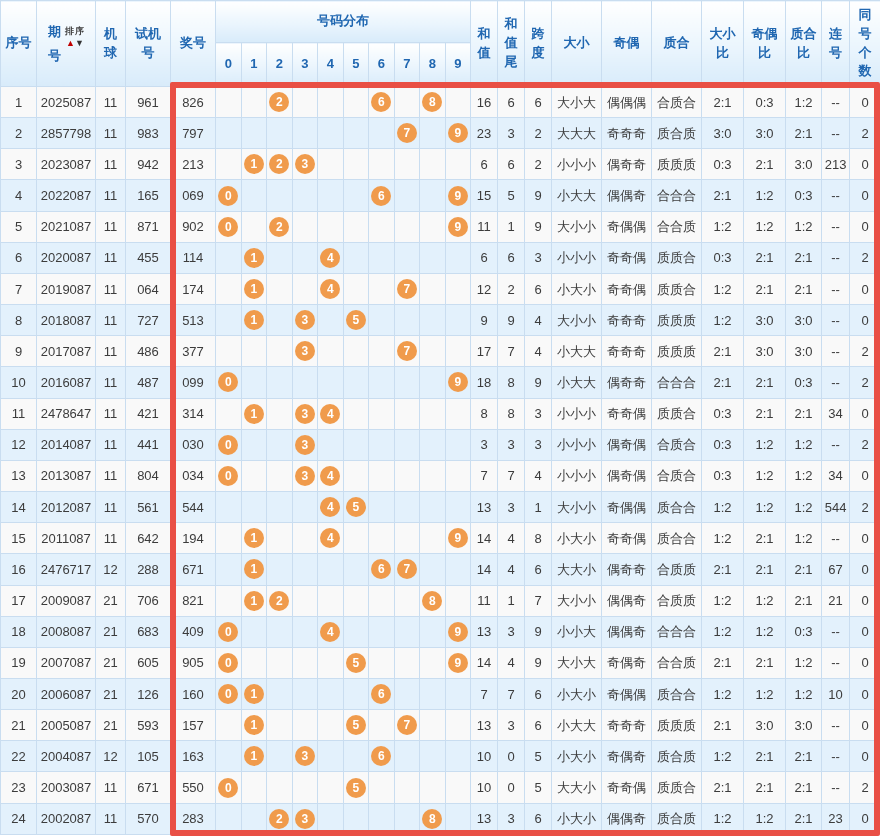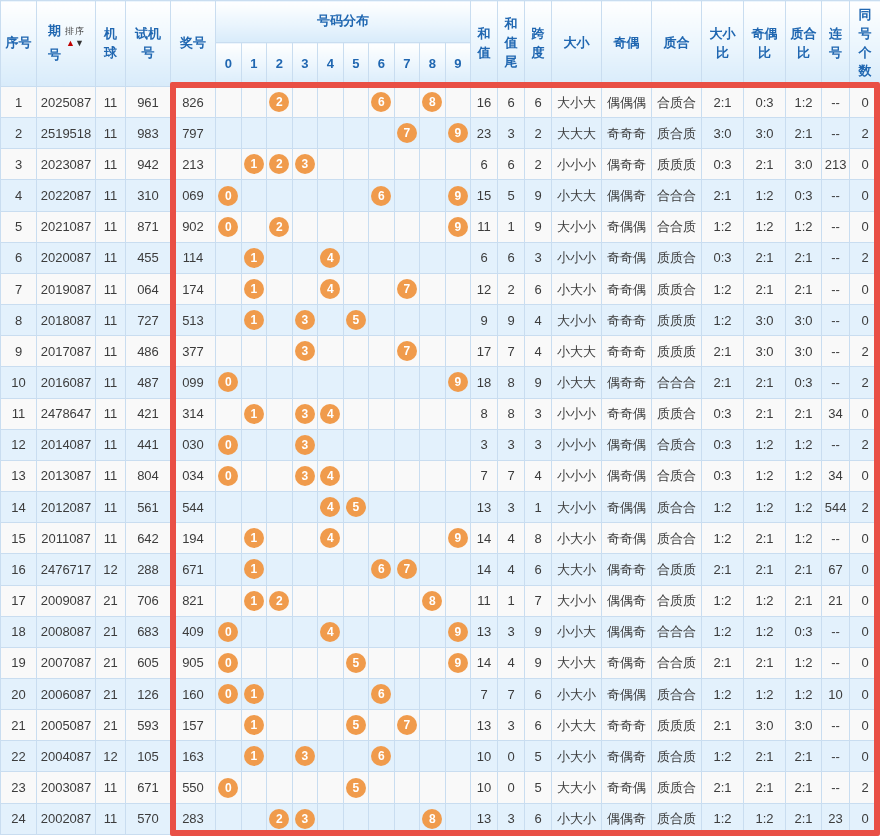--- a/index.html
+++ b/index.html
@@ -17,23 +17,23 @@
   tbody td { font-size:13px; color:#3c3c3c; height:31.17px; line-height:1; }
   tbody tr.odd td { background:#f9f9f9; }
   tbody tr.even td { background:#e3f1fc; }
   tbody td.digit { background:#fcf8e1; }
   .ball {
     display:inline-block; width:20px; height:20px; border-radius:50%;
     background:#f09b4c; color:#fff; font-weight:bold; font-size:12px;
     line-height:20px; text-align:center;
   }
   .ph { display:flex; align-items:center; justify-content:center; gap:3px; }
-  .ptxt { display:inline-block; width:15px; word-break:break-all; line-height:1.8;font-family:Liberation Mono, monospace; }
+  .ptxt { display:inline-block; width:15px; word-break:break-all; line-height:1.8; }
   .sort { display:inline-block; text-align:center; margin-top:-14px; cursor:pointer; }
-  .slab { display:block; font-size:9px; color:#444; font-weight:normal; letter-spacing:1px; }
+  .slab { display:block; font-size:9px; color:#444; font-weight:bold; letter-spacing:1px; }
   .arrows { display:block; font-size:9px; line-height:9px; }
   .arrows .up { color:#c00000; }
   .arrows .down { color:#333; }
   .red-box {
     position:absolute; left:170px; top:82px; width:710px; height:754px;
     border:6px solid #e94f45; border-radius:2px; pointer-events:none;
   }
 </style>
 </head>
 <body>
@@ -133,21 +133,21 @@
           <td>偶偶偶</td>
           <td>合质合</td>
           <td>2:1</td>
           <td>0:3</td>
           <td>1:2</td>
           <td>--</td>
           <td>0</td>
         </tr>
         <tr class="even">
           <td>2</td>
-          <td>2519518</td>
+          <td>2857798</td>
           <td>11</td>
           <td>983</td>
           <td>797</td>
           <td class="digit"></td>
           <td class="digit"></td>
           <td class="digit"></td>
           <td class="digit"></td>
           <td class="digit"></td>
           <td class="digit"></td>
           <td class="digit"></td>
@@ -191,21 +191,21 @@
           <td>0:3</td>
           <td>2:1</td>
           <td>3:0</td>
           <td>213</td>
           <td>0</td>
         </tr>
         <tr class="even">
           <td>4</td>
           <td>2022087</td>
           <td>11</td>
-          <td>310</td>
+          <td>165</td>
           <td>069</td>
           <td class="digit"><span class="ball">0</span></td>
           <td class="digit"></td>
           <td class="digit"></td>
           <td class="digit"></td>
           <td class="digit"></td>
           <td class="digit"></td>
           <td class="digit"><span class="ball">6</span></td>
           <td class="digit"></td>
           <td class="digit"></td>

